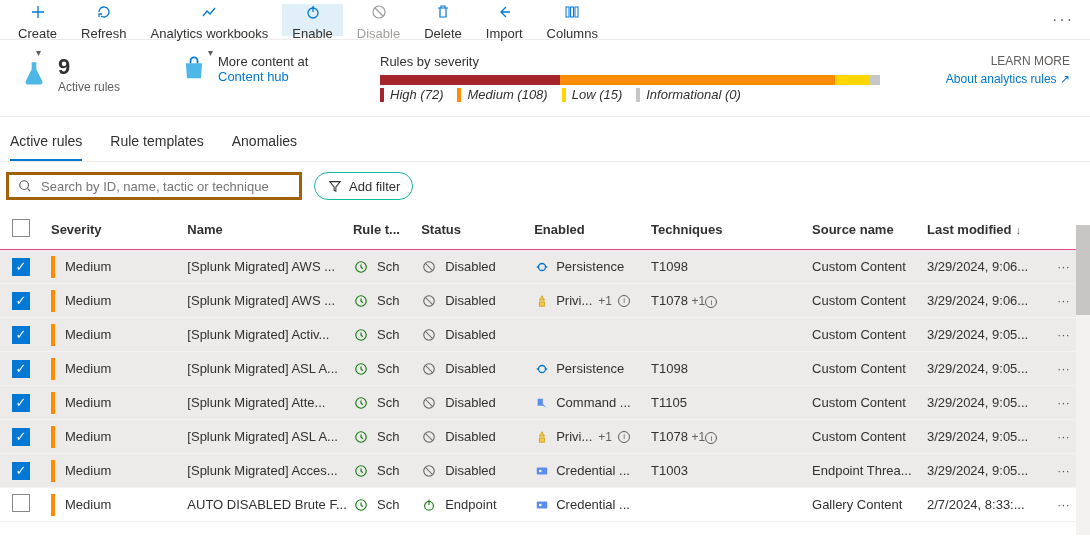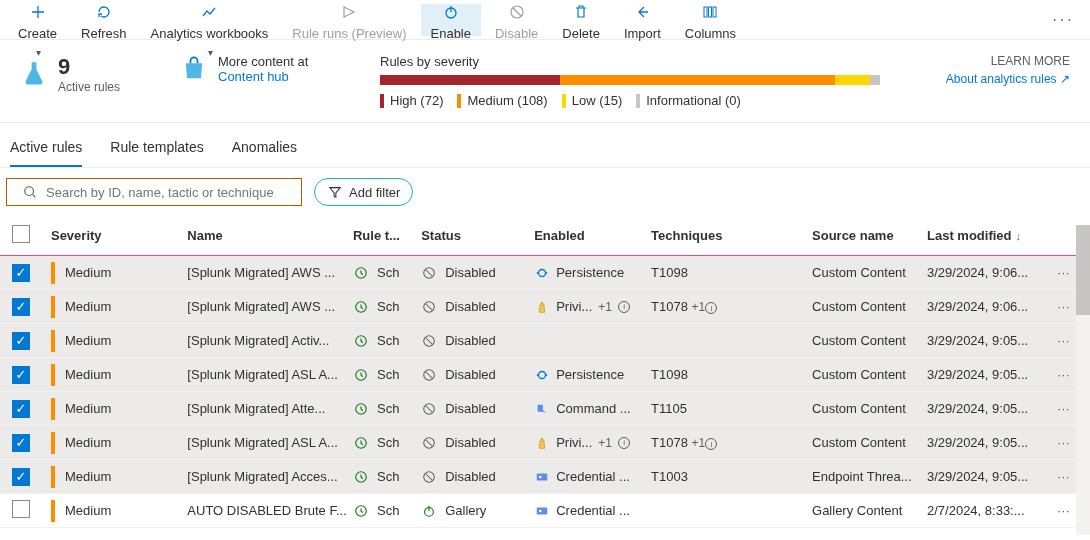--- a/index.html
+++ b/index.html
@@ -26,36 +26,36 @@
 .hub-link { color: #0078d4; cursor: pointer; }
 
 .severity-chart { flex: 1; }
 .sev-title { font-size: 13px; margin-bottom: 6px; }
 .sev-bar { height: 10px; display: flex; width: 500px; }
 .sev-seg { height: 100%; }
 .sev-high { background: #a4262c; }
 .sev-med { background: #ff8c00; }
 .sev-low { background: #ffd700; }
 .sev-info { background: #c8c6c4; }
-.sev-legend { display: flex; gap: 14px; margin-top: 8px; font-size: 13px; }
+.sev-legend { display: flex; gap: 14px; margin-top: 2px; font-size: 13px; font-style: italic; }
 .leg { display: flex; align-items: center; gap: 6px; }
 .leg-box { width: 4px; height: 14px; display: inline-block; }
 
 .learn { text-align: right; font-size: 12px; }
 .learn-title { color: #605e5c; margin-bottom: 4px; }
 .learn-link { color: #0078d4; cursor: pointer; }
 
 
 .tabs { display: flex; gap: 28px; padding: 10px 10px 0 10px; border-bottom: 1px solid #edebe9; }
 .tab { padding: 6px 0 10px 0; cursor: pointer; font-size: 14px; color: #323130; }
 .tab.active { color: #323130; border-bottom: 2px solid #0078d4; font-weight: 400; }
 
 
 .filter-row { display: flex; align-items: center; gap: 12px; padding: 10px 6px; }
-.search { display: flex; align-items: center; border: 1px solid #a16207; width: 296px; height: 28px; padding: 0 15px; gap: 8px; }
+.search { display: flex; align-items: center; border: 3px solid #a16207; width: 296px; height: 28px; padding: 0 8px; gap: 8px; }
 .search input { border: none; outline: none; flex: 1; font-size: 13px; }
 .addfilter { display: flex; align-items: center; gap: 6px; border: 1px solid #14b8a6; border-radius: 14px; height: 28px; padding: 0 12px; cursor: pointer; }
 
 
 .thead { display: flex; align-items: center; height: 40px; padding: 0 12px; font-size: 13px; font-weight: 600; border-bottom: 1px solid #ec4899; }
 .col-chk { width: 40px; }
 .col-sev { width: 140px; }
 .col-name { width: 170px; }
 .col-rtype { width: 70px; }
 .col-status { width: 116px; }
@@ -106,28 +106,20 @@
   </button>
   <button class="toolbar-btn">
     <span class="icon">
         <svg viewBox="0 0 16 16" width="16" height="16">
           <path d="M2 12l4-5 3 3 5-6" fill="none" stroke="#0078d4" stroke-width="1.3"></path>
         </svg>
       </span>
     <span>Analytics workbooks</span>
     <span class="chev">▾</span>
   </button>
-  <button class="toolbar-btn disabled">
-    <span class="icon">
-        <svg viewBox="0 0 16 16" width="16" height="16">
-          <path d="M3 3l10 5-10 5z" fill="none" stroke="#a19f9d" stroke-width="1.2"></path>
-        </svg>
-      </span>
-    <span>Rule runs (Preview)</span>
-  </button>
   <button class="toolbar-btn enabled-highlight">
     <span class="icon">
         <svg viewBox="0 0 16 16" width="16" height="16">
           <circle cx="8" cy="9" r="5" fill="none" stroke="#0078d4" stroke-width="1.3"></circle>
           <path d="M8 2v6" stroke="#0078d4" stroke-width="1.3"></path>
         </svg>
       </span>
     <span>Enable</span>
   </button>
   <button class="toolbar-btn disabled">
@@ -610,21 +602,21 @@
         </span>
       </div>
     <div class="col-status">
         <span class="status-cell">
           <span class="icon">
             <svg viewBox="0 0 16 16" width="14" height="14">
               <circle cx="8" cy="9" r="5" fill="none" stroke="#107c10" stroke-width="1.3"></circle>
               <path d="M8 2v6" stroke="#107c10" stroke-width="1.3"></path>
             </svg>
           </span>
-          <span style="color:#323130">Gallery</span>
+          <span style="color:#323130">Endpoint</span>
         </span>
       </div>
     <div class="col-tactics trunc">
         <span class="tactic-cell">
           <span class="icon">
             <svg viewBox="0 0 16 16" width="14" height="14">
               <rect x="2" y="4" width="12" height="8" rx="1" fill="#5b8def"></rect>
               <circle cx="6" cy="8" r="1.5" fill="#fff"></circle>
             </svg>
           </span>

